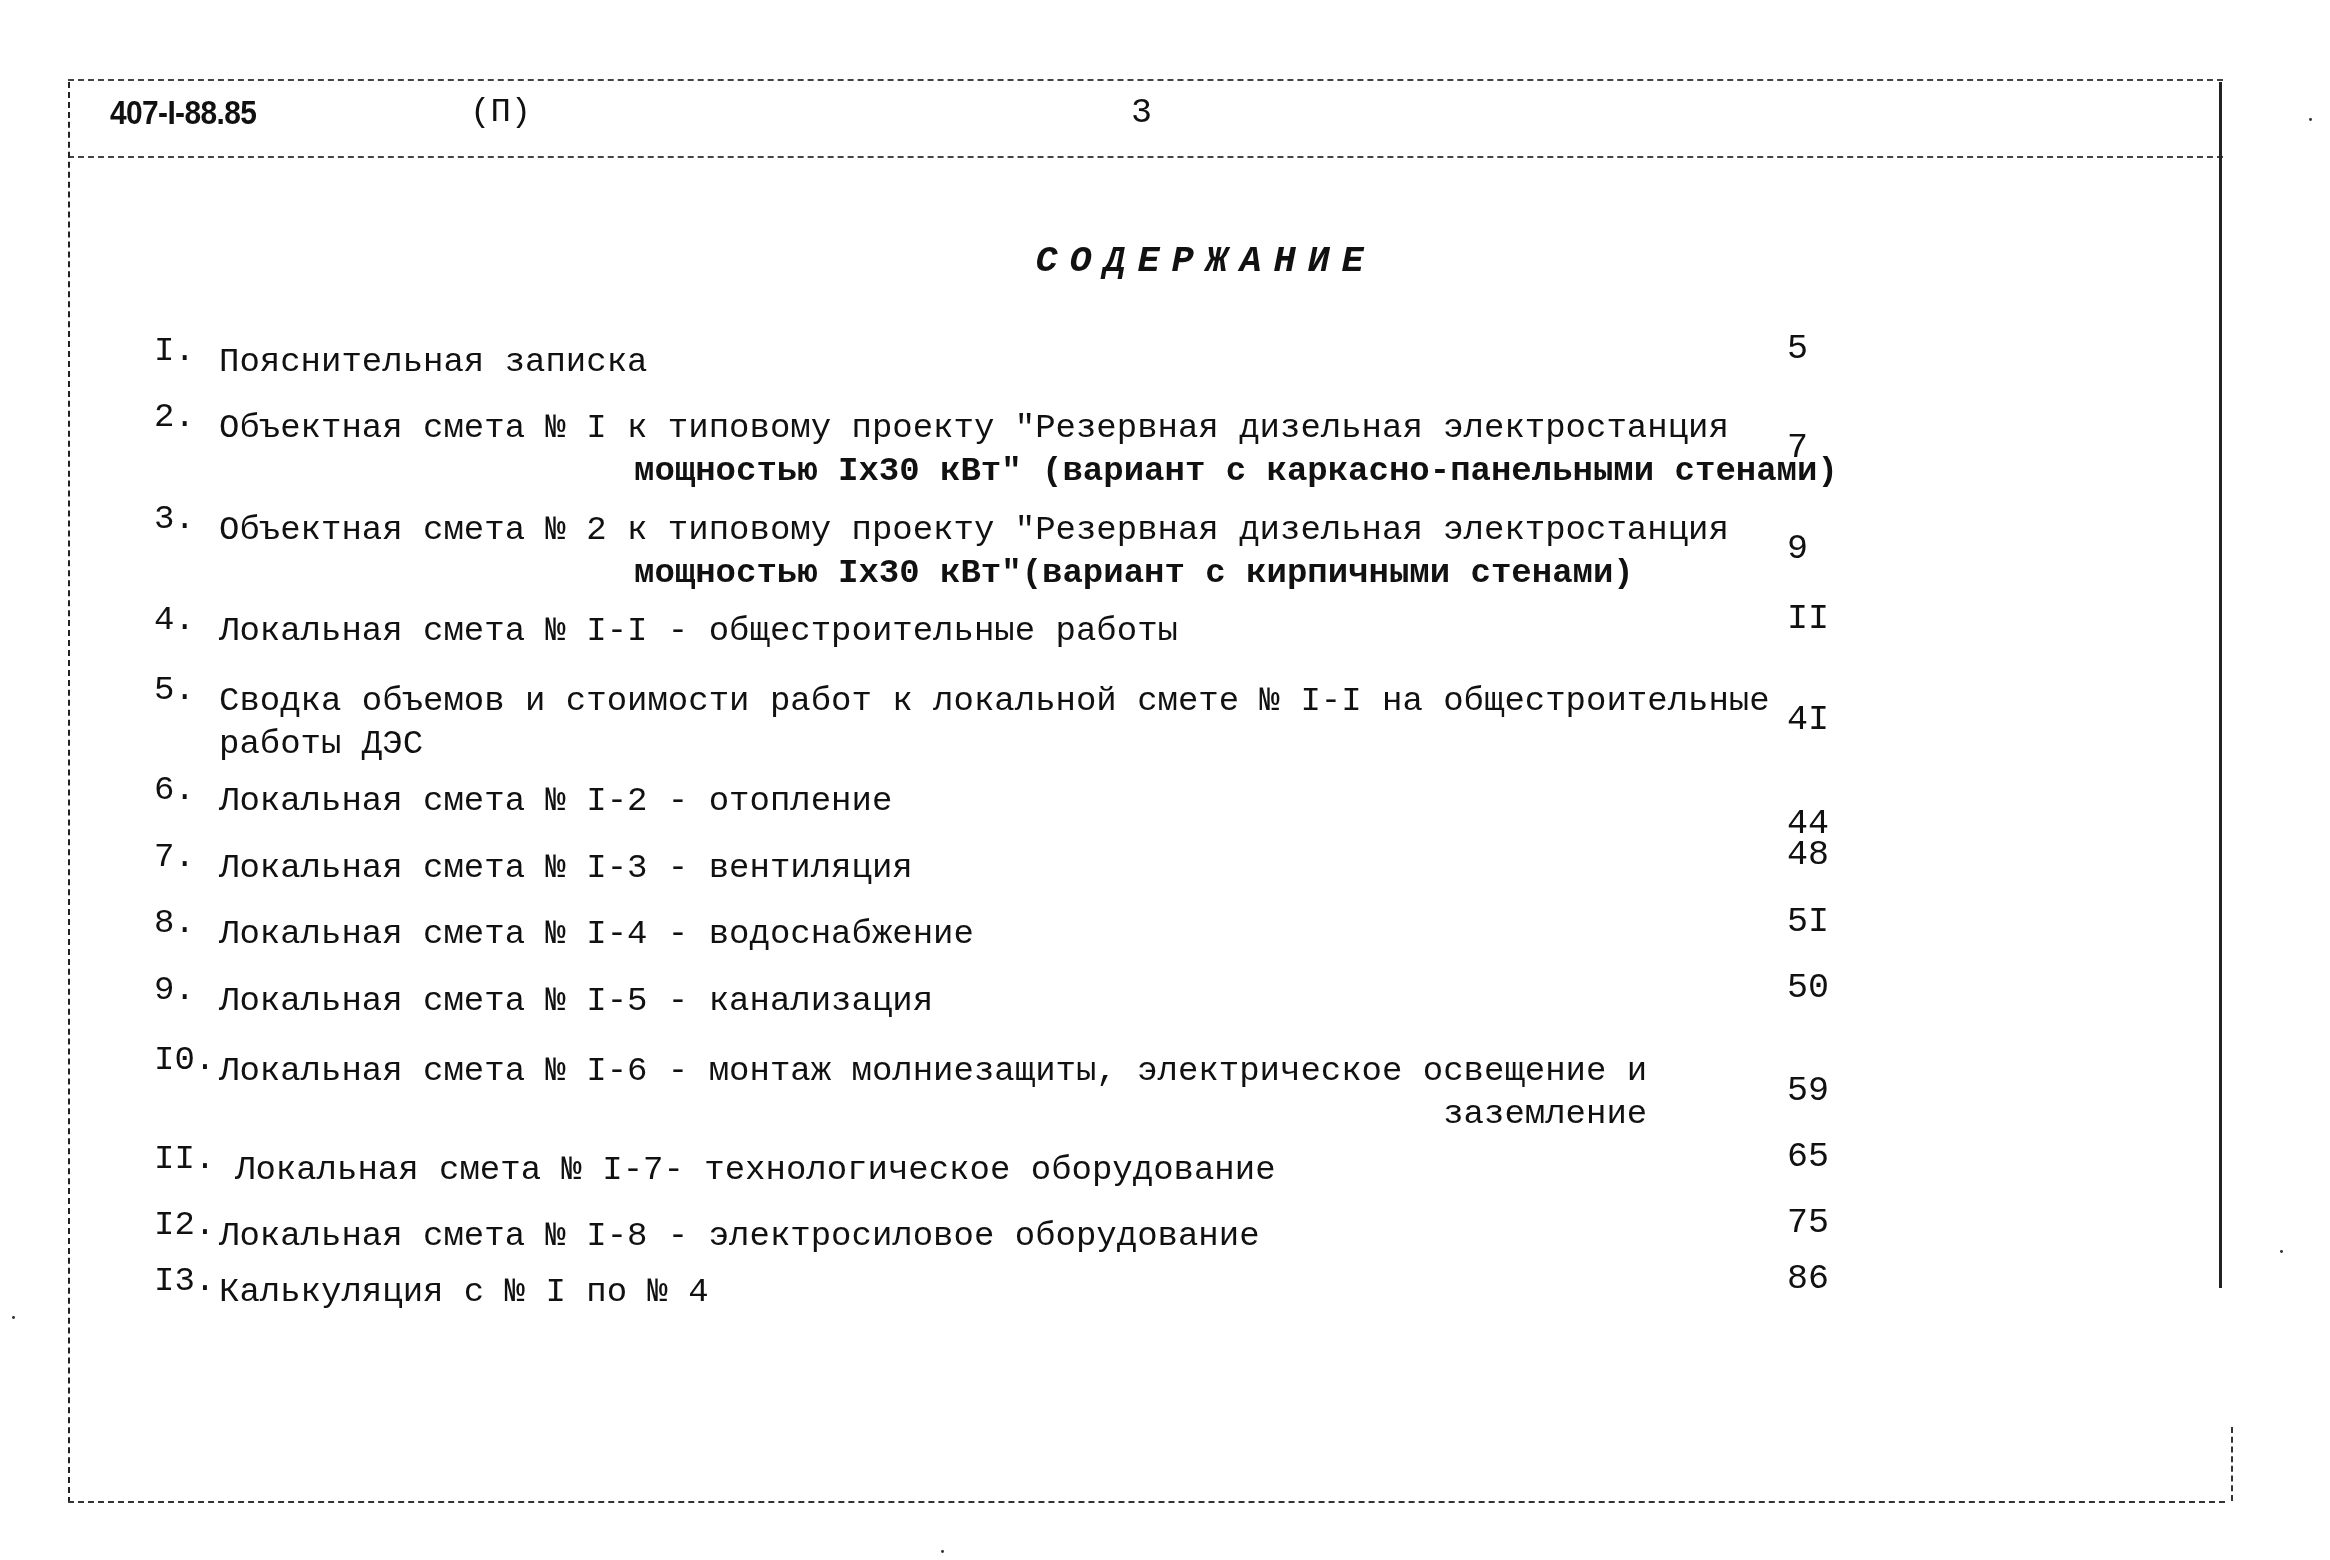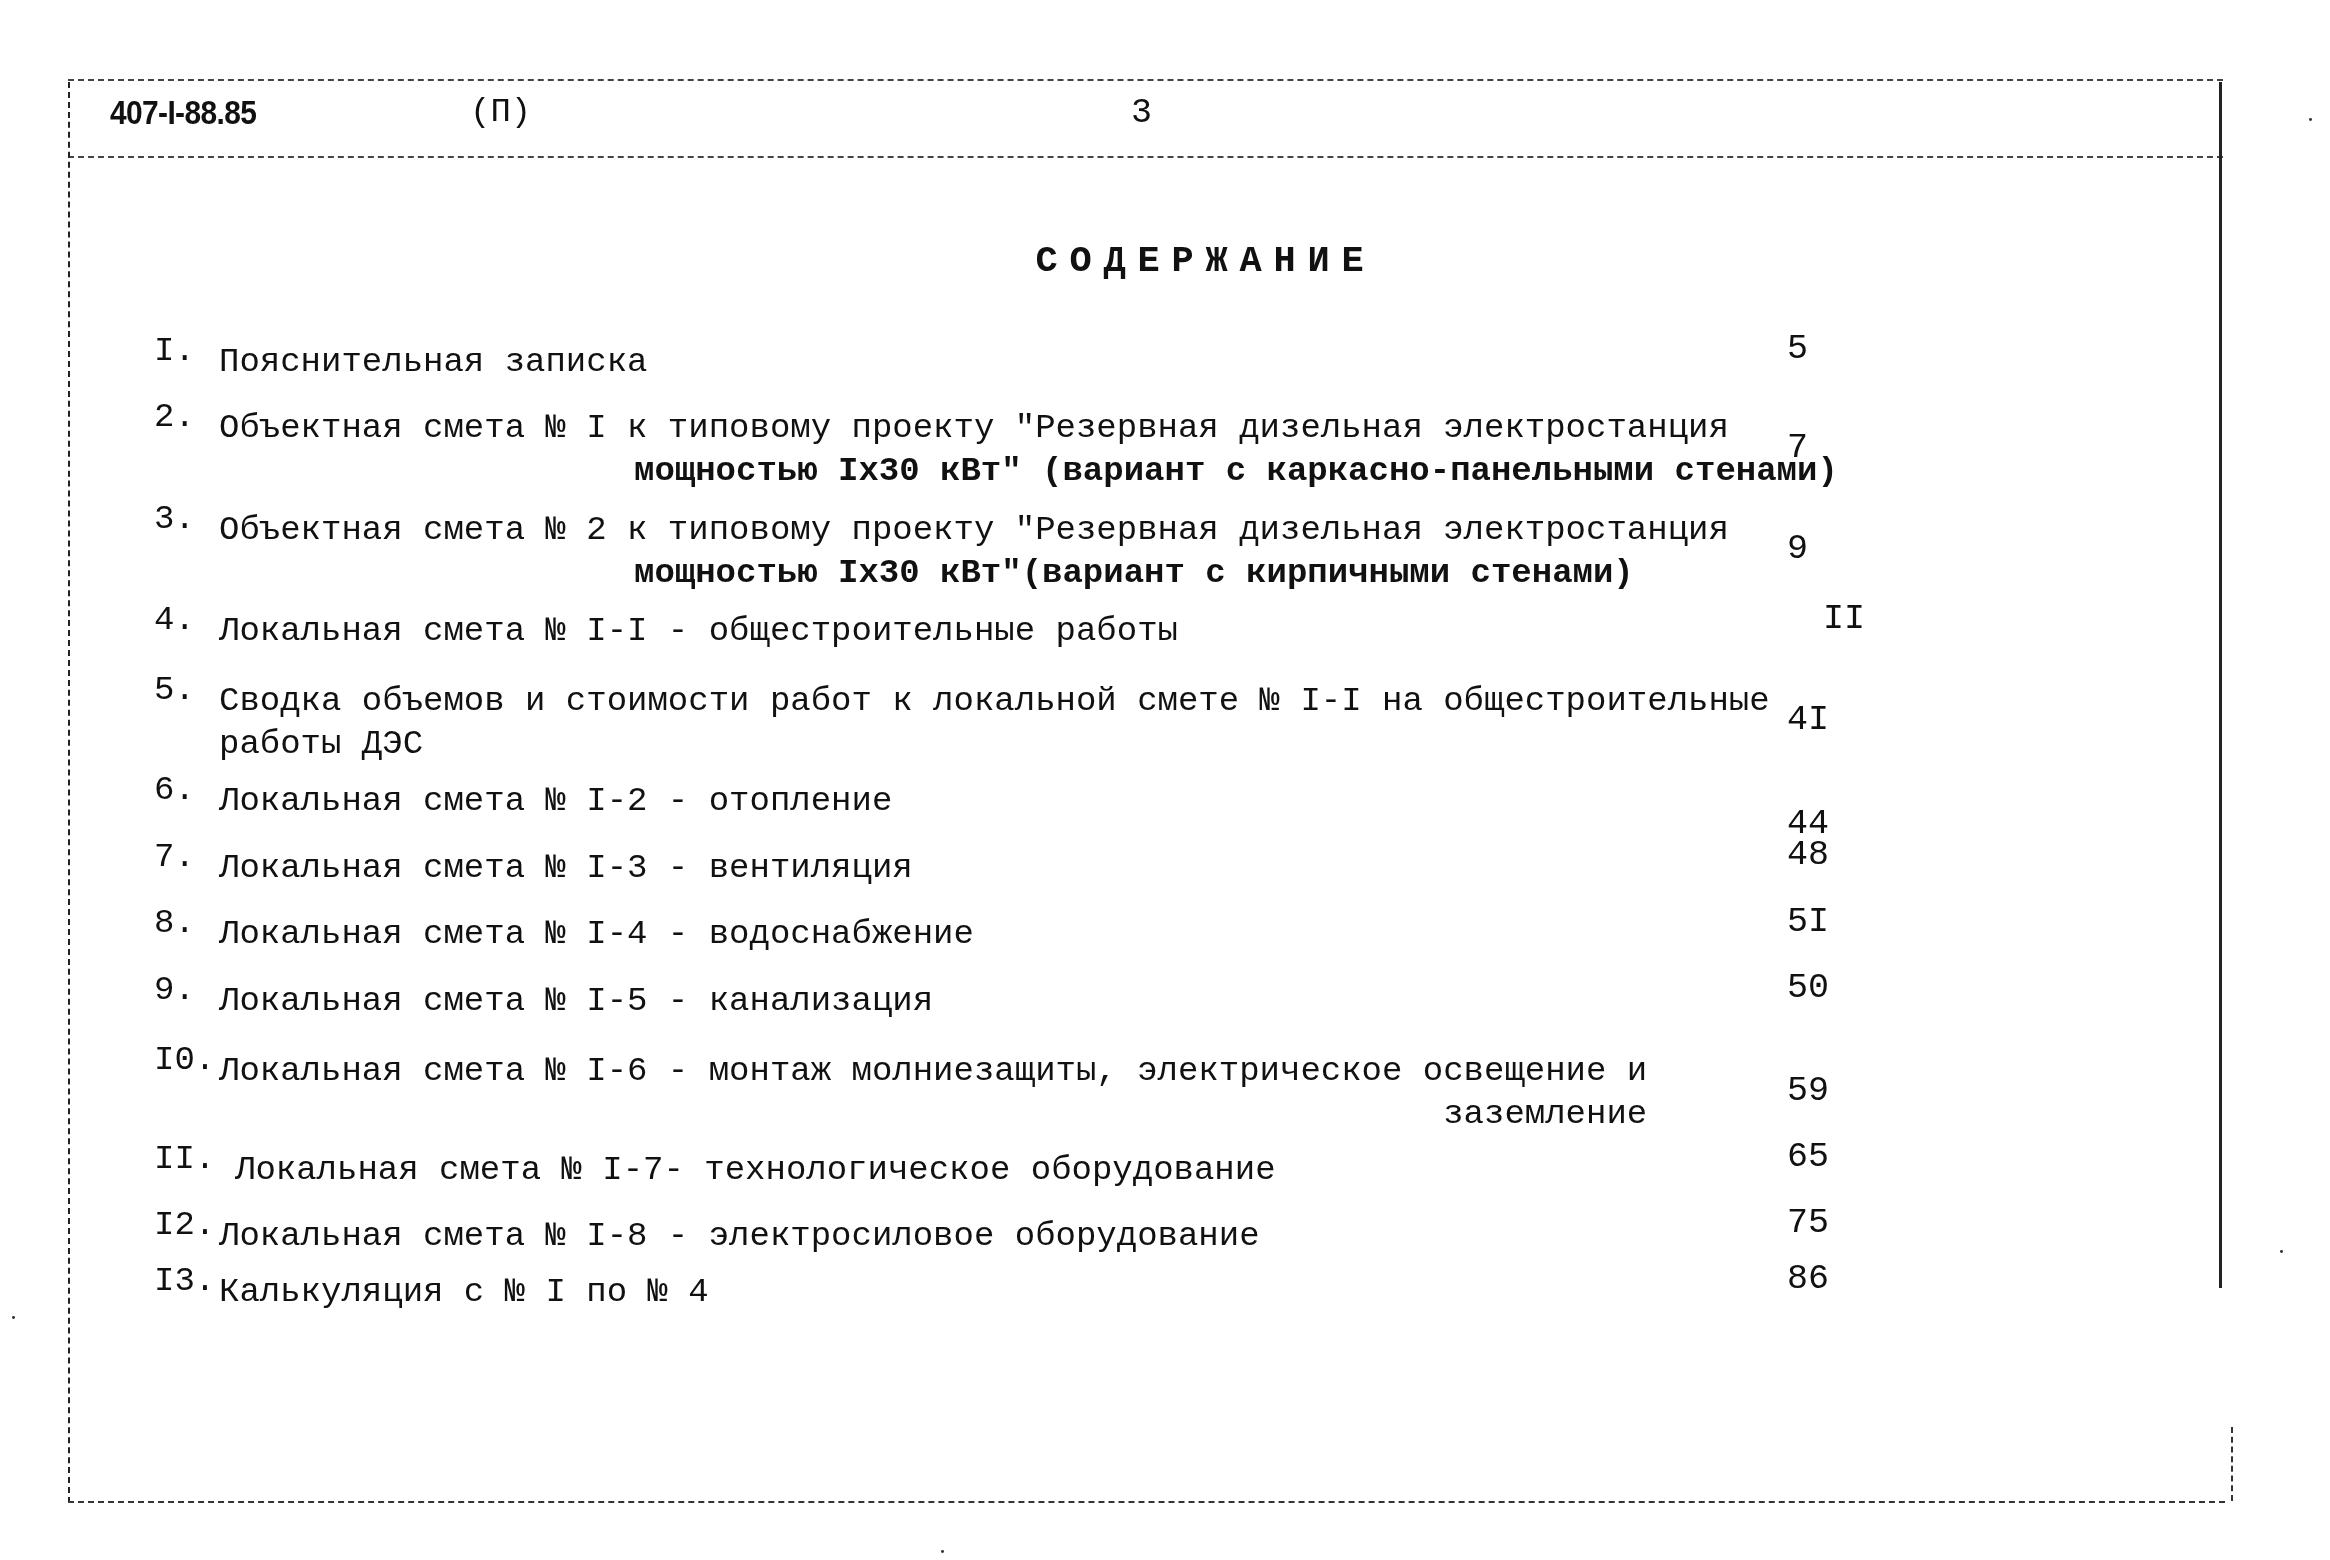--- a/index.html
+++ b/index.html
@@ -38,21 +38,21 @@
   }
   .doc-part {
     position: absolute; left: 360px; top: 0; font-size: 34px;
   }
   .page-num {
     position: absolute; left: 1021px; top: 0; font-size: 35px;
   }
   .title {
     position: absolute; left: 0; width: 2330px; top: 240px; text-align: center;
     font-size: 37px; font-weight: bold; letter-spacing: 11.8px;
-    padding-left: 81px; box-sizing: border-box;
+    padding-left: 81px; box-sizing: border-box; font-style: italic;
   }
   .toc { position: absolute; left: 0; top: 0; width: 2330px; }
   .toc-item { position: absolute; left: 154px; width: 1838px; font-size: 34px; line-height: 32px; }
   .toc-num { position: absolute; left: 0; top: 0; }
   .toc-text { position: absolute; left: 65px; top: 0; white-space: nowrap; }
   .toc-text .cont { display: block; margin-top: 11px; }
   .toc-text .cont.indent { padding-left: 415px; }
   .toc-page { position: absolute; left: 1787px; font-size: 35px; }
   .bold { font-weight: bold; }
   .specks { position: absolute; background: #333; border-radius: 50%; }
@@ -101,21 +101,21 @@
     </span>
   </div>
   <div class="toc-page" style="top:529px;">9</div>
 
   <div class="toc-item" style="top:604px;">
     <span class="toc-num">4.</span>
     <span class="toc-text">
       <span class="cont">Локальная смета № I-I - общестроительные работы</span>
     </span>
   </div>
-  <div class="toc-page" style="top:599px;margin-left:36px;">II</div>
+  <div class="toc-page" style="top:599px;">II</div>
 
   <div class="toc-item" style="top:674px;">
     <span class="toc-num">5.</span>
     <span class="toc-text">
       <span class="cont">Сводка объемов и стоимости работ к локальной смете № I-I на общестроительные</span>
       <span class="cont">работы ДЭС</span>
     </span>
   </div>
   <div class="toc-page" style="top:700px;">4I</div>
 

